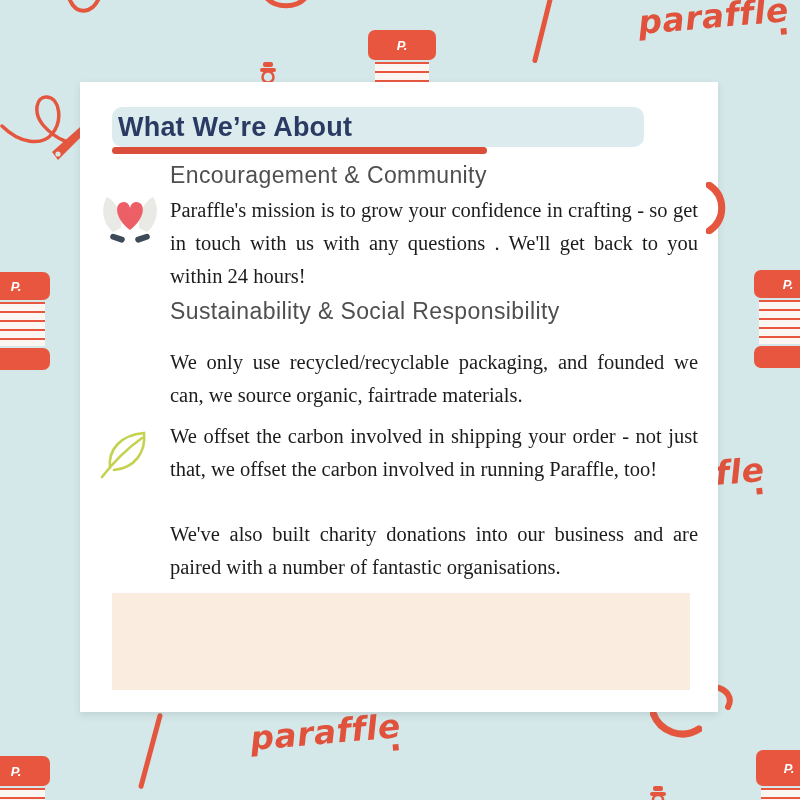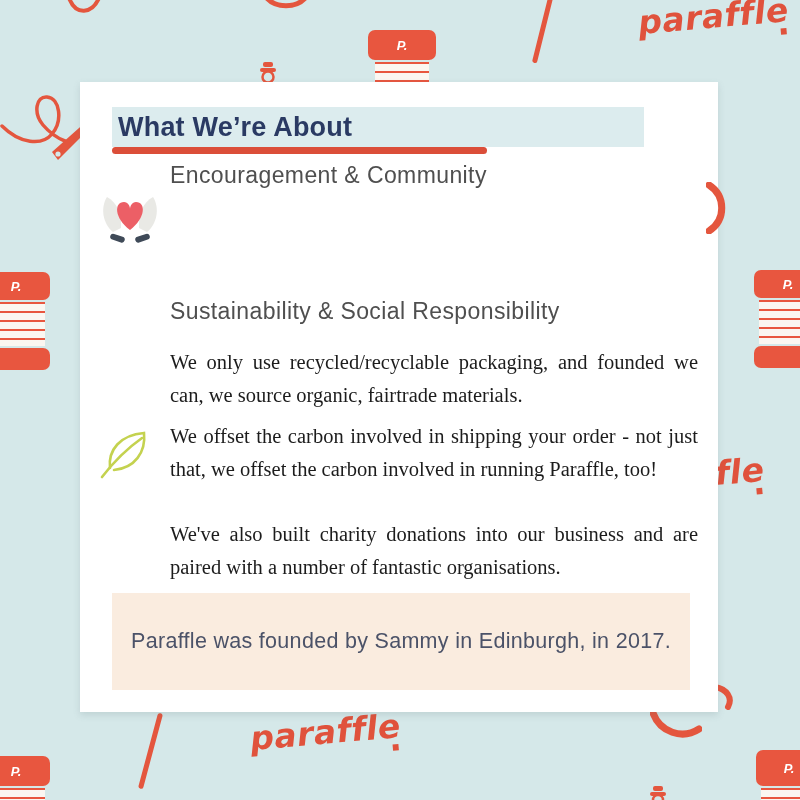--- a/index.html
+++ b/index.html
@@ -21,21 +21,21 @@
   .spool-cap{background:#e8563f;border-radius:7px;display:flex;align-items:center;justify-content:center;}
   .spool-p{color:#fff;font:italic 600 13px "Liberation Sans",sans-serif;}
   .spool-threads{margin:2px auto 2px auto;background:repeating-linear-gradient(180deg,#e8563f 0 2px,#fbf6f1 2px 9px);}
   
   #card{
     position:absolute;z-index:2;left:80px;top:82px;width:638px;height:630px;
     background:#ffffff;box-shadow:0 3px 7px rgba(90,110,115,.18);
   }
   #header-strip{
     position:absolute;left:32px;top:25px;width:532px;height:40px;
-    background:#dcecee;display:flex;align-items:center;
+    background:#dcecee;display:flex;align-items:center;border-radius:10px;
   }
   #header-title{
     padding-left:6px;color:#2a3a63;font-weight:700;font-size:27px;letter-spacing:.2px;
     font-family:"Liberation Sans",sans-serif;
   }
   #header-underline{
     position:absolute;left:32px;top:65px;width:375px;height:7px;
     background:#db4e39;border-radius:4px;
   }
   .section-title{
@@ -150,29 +150,29 @@
     <div id="header-underline"></div>
 
     <svg class="side-icon" style="top:104px;" width="64" height="64" viewBox="0 0 64 64">
       <path d="M15 46 C5 38 2 22 9 11 C19 16 24 29 23 42 Z" fill="#e9e9e5"></path>
       <path d="M49 46 C59 38 62 22 55 11 C45 16 40 29 41 42 Z" fill="#e9e9e5"></path>
       <path d="M32 44 C16 32 16 16 26 16 C30 16 32 20 32 23 C32 20 34 16 38 16 C48 16 48 32 32 44 Z" fill="#ec5f66"></path>
       <rect x="12" y="49" width="15" height="6" rx="3" transform="rotate(18 19 52)" fill="#3f4a58"></rect>
       <rect x="37" y="49" width="15" height="6" rx="3" transform="rotate(-18 45 52)" fill="#3f4a58"></rect>
     </svg>
     <div class="section-title" style="top:80px;">Encouragement &amp; Community</div>
+    <div class="body-par" style="top:112px;">Paraffle's mission is to grow your confidence in crafting - so get in touch with us with any questions . We'll get back to you within 24 hours!</div>
 
     <div class="section-title" style="top:216px;">Sustainability &amp; Social Responsibility</div>
     <div class="body-par" style="top:264px;">We only use recycled/recyclable packaging, and founded we can, we source organic, fairtrade materials.</div>
 
     <svg class="side-icon" style="top:344px;" width="54" height="54" viewBox="0 0 54 54">
       <path d="M12 42 C10 24 22 9 46 7 C48 26 37 42 16 44" fill="none" stroke="#c4d24f" stroke-width="2.6" stroke-linecap="round"></path>
       <path d="M4 51 C14 38 27 24 44 12" fill="none" stroke="#c4d24f" stroke-width="2.6" stroke-linecap="round"></path>
     </svg>
     <div class="body-par" style="top:436px;">We've also built charity donations into our business and are paired with a number of fantastic organisations.</div>
     <div class="body-par" style="top:338px;">We offset the carbon involved in shipping your order - not just that, we offset the carbon involved in running Paraffle, too!</div>
 
     <div id="footer-box">
-      <div class="footer-line">Paraffle was founded by Sammy in Edinburgh, in 2017.</div>
     </div>
 
   </div>
 </div>
 
 </body></html>

